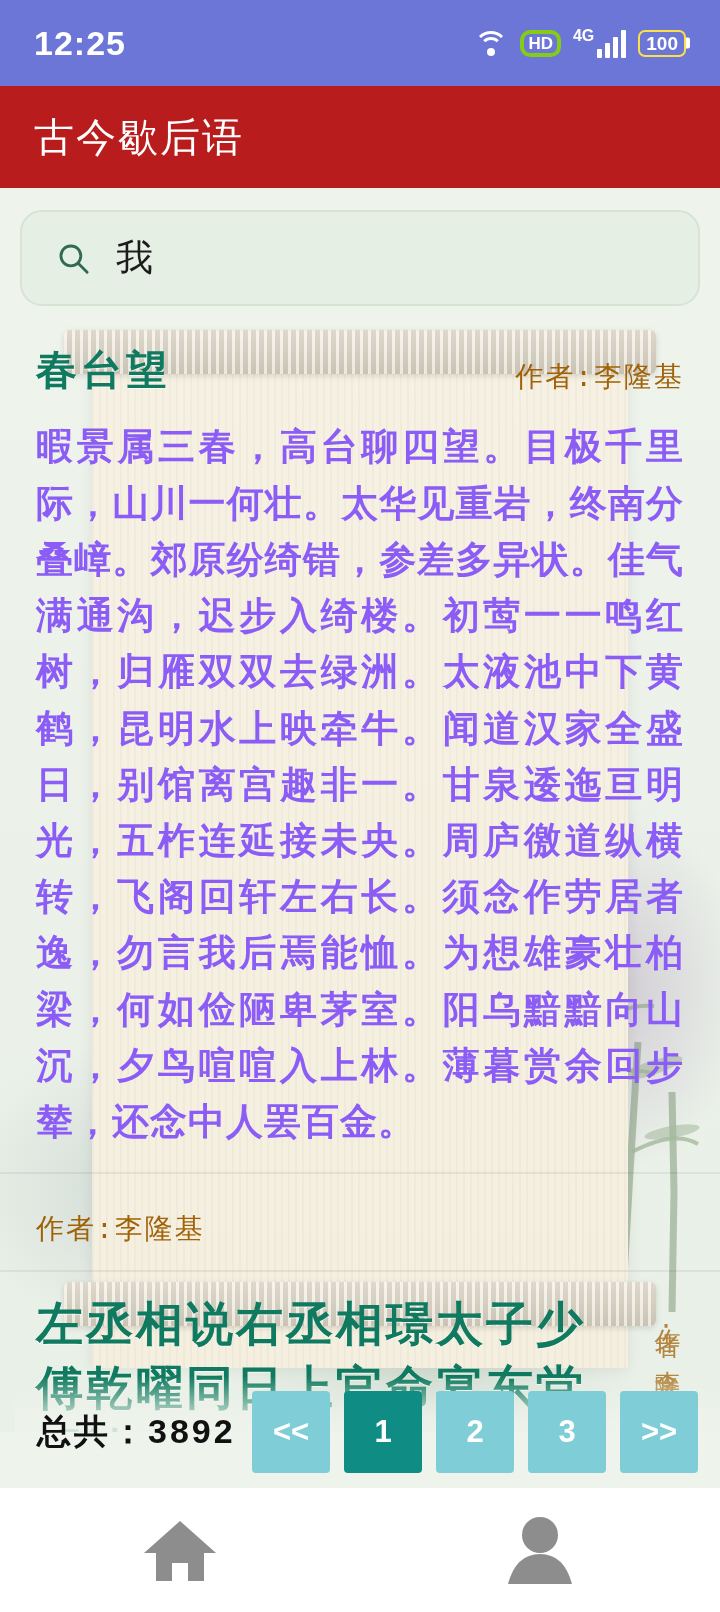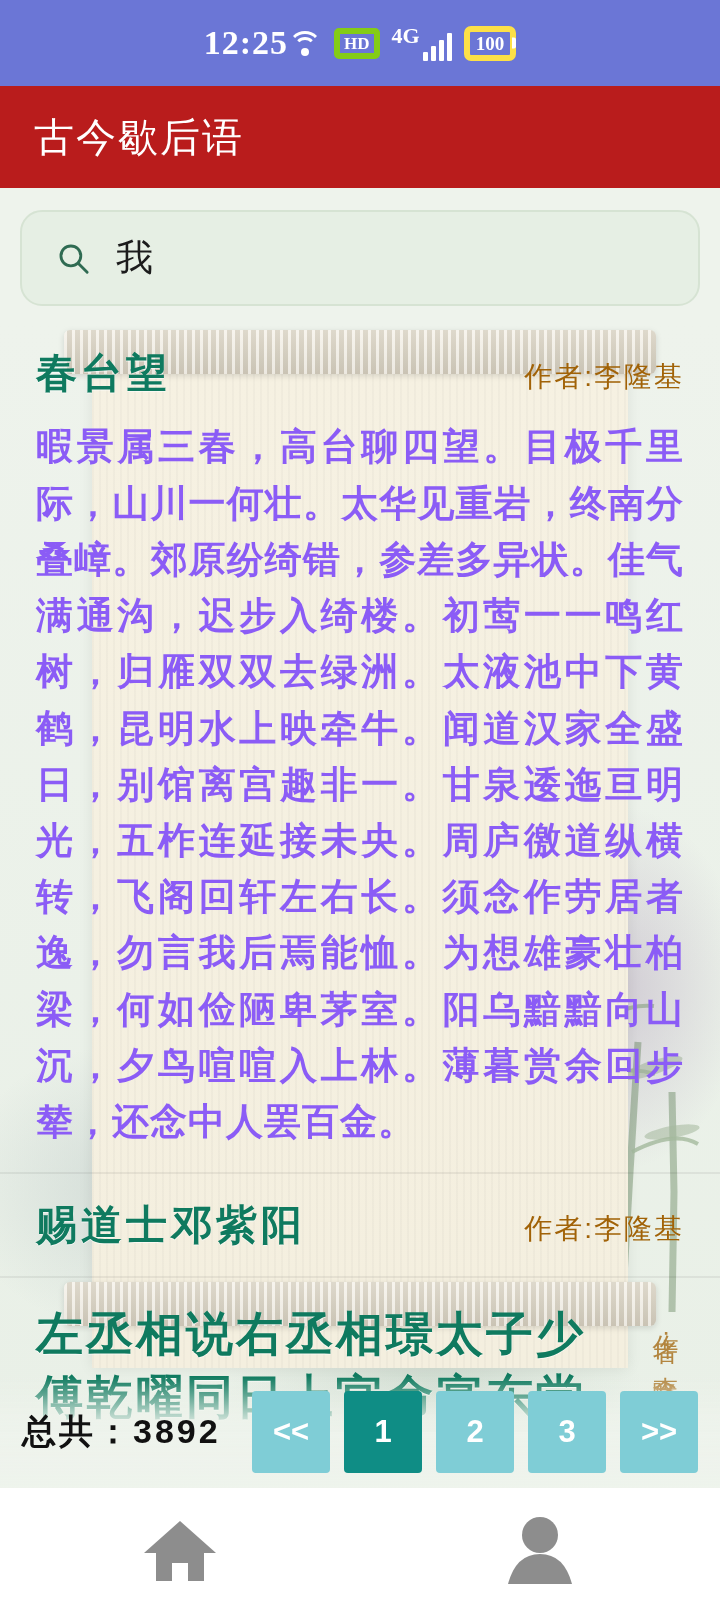--- a/index.html
+++ b/index.html
@@ -15,24 +15,23 @@
     background: #eef3ec;
     overflow: hidden;
   }
 
   
   .statusbar {
     height: 86px;
     background: #6b76d6;
     display: flex;
     align-items: center;
-    justify-content: center;
+    justify-content: space-between;
     padding: 16px 34px;
     color: #ffffff;
-    font-family: Liberation Serif, serif;
   }
   .status-time {
     font-size: 34px;
     font-weight: bold;
     letter-spacing: 1px;
   }
   .status-icons {
     display: flex;
     align-items: center;
     gap: 12px;
@@ -45,36 +44,36 @@
     border-bottom: none; border-left-color: transparent; border-right-color: transparent;
     border-radius: 50% 50% 0 0 / 100% 100% 0 0;
   }
   .ico-wifi i:nth-child(1) { width: 34px; height: 17px; bottom: 8px; }
   .ico-wifi i:nth-child(2) { width: 22px; height: 11px; bottom: 8px; }
   .ico-wifi i:nth-child(3) {
     width: 8px; height: 8px; bottom: 0; border-radius: 50%;
     background: #fff; border: none;
   }
   .badge-hd {
-    border: 6px solid #84cc16; border-radius: 5px;
+    border: 4px solid #84cc16; border-radius: 10px;
     font-size: 17px; font-weight: bold;
     padding: 1px 4px; line-height: 1;
   }
   .net-4g {
     display: flex; align-items: flex-end; gap: 3px;
   }
-  .net-4g .lbl { font-size: 22px; font-weight: bold; line-height: 1; margin-bottom: 14px;}
+  .net-4g .lbl { font-size: 16px; font-weight: bold; line-height: 1; margin-bottom: 14px;}
   .bars { display: flex; align-items: flex-end; gap: 3px; height: 28px; }
   .bars span { width: 5px; background: #fff; border-radius: 1px; }
   .bars span:nth-child(1) { height: 9px; }
   .bars span:nth-child(2) { height: 15px; }
   .bars span:nth-child(3) { height: 21px; }
   .bars span:nth-child(4) { height: 28px; }
   .battery {
-    border: 6px solid #fde047; border-radius: 7px;
+    border: 2px solid #fde047; border-radius: 7px;
     padding: 2px 6px; font-size: 19px; font-weight: bold;
     position: relative; line-height: 1;
   }
   .battery::after {
     content: ""; position: absolute; right: -6px; top: 50%;
     transform: translateY(-50%);
     width: 4px; height: 11px; background: #fff; border-radius: 0 2px 2px 0;
   }
 
   
@@ -158,20 +157,21 @@
   .poem-card {
     position: relative;
     padding: 24px 36px 22px 36px;
     border-bottom: 2px solid rgba(0,0,0,.06);
   }
   .poem-head {
     display: flex;
     align-items: flex-start;
     justify-content: space-between;
     gap: 16px;
+    font-family: Liberation Mono, monospace;
   }
   .poem-title {
     color: #0f7a5f;
     font-size: 41px;
     font-weight: bold;
     letter-spacing: 4px;
     line-height: 1.35;
     text-shadow: 0 1px 0 rgba(255,255,255,.6);
   }
   .poem-title.big {
@@ -198,21 +198,21 @@
     line-height: 1.52;
     color: #8b5cf6;
     letter-spacing: 1px;
     text-align: justify;
     font-weight: bold;
   }
 
   
   .pager-bar {
     position: absolute;
-    left: 0; right: 0;
+    left: 15px; right: 0;
     bottom: 124px;
     height: 112px;
     display: flex;
     align-items: center;
     padding: 0 22px;
     gap: 16px;
     background: linear-gradient(rgba(238,243,236,0), rgba(238,243,236,.85) 40%, rgba(238,243,236,.95));
   }
   .total {
     font-size: 34px;
@@ -330,21 +330,20 @@
       <div class="poem-card">
         <div class="poem-head">
           <div class="poem-title">春台望</div>
           <div class="poem-author">作者:李隆基</div>
         </div>
         <div class="poem-body">暇景属三春，高台聊四望。目极千里际，山川一何壮。太华见重岩，终南分叠嶂。郊原纷绮错，参差多异状。佳气满通沟，迟步入绮楼。初莺一一鸣红树，归雁双双去绿洲。太液池中下黄鹤，昆明水上映牵牛。闻道汉家全盛日，别馆离宫趣非一。甘泉逶迤亘明光，五柞连延接未央。周庐徼道纵横转，飞阁回轩左右长。须念作劳居者逸，勿言我后焉能恤。为想雄豪壮柏梁，何如俭陋卑茅室。阳乌黯黯向山沉，夕鸟喧喧入上林。薄暮赏余回步辇，还念中人罢百金。</div>
       </div>
 
       <div class="poem-card">
         <div class="poem-head">
-          <div class="poem-title">赐道士邓紫阳</div>
           <div class="poem-author">作者:李隆基</div>
         </div>
       </div>
 
       <div class="poem-card">
         <div class="poem-head">
           <div class="poem-title big">左丞相说右丞相璟太子少傅乾曜同日上官命宴东堂赐诗</div>
           <div class="poem-author vertical">作者:李隆基</div>
         </div>
       </div>

